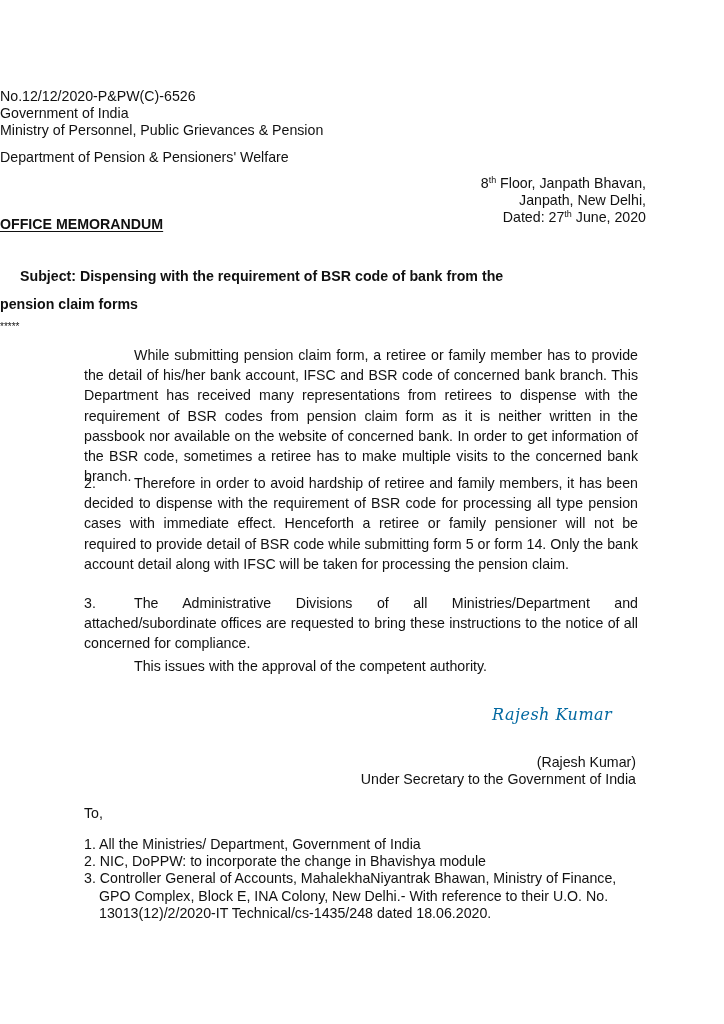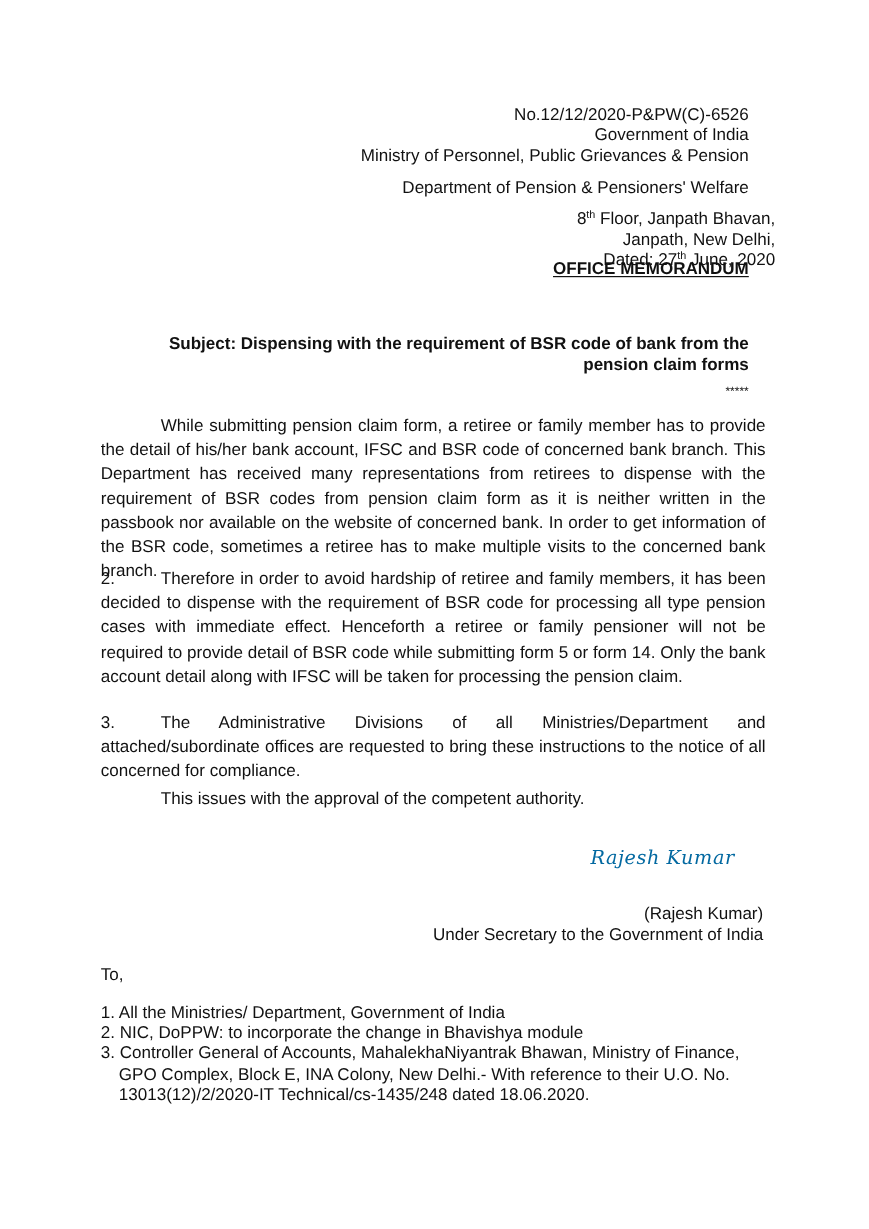--- a/index.html
+++ b/index.html
@@ -1,19 +1,19 @@
 <!DOCTYPE html>
 <html><head>
 <meta charset="utf-8">
 <style>
   html, body { margin: 0; padding: 0; background: #ffffff; }
   body { width: 724px; height: 1024px; position: relative; overflow: hidden;
          font-family: "Liberation Sans", sans-serif; color: #111111; font-size: 14.2px; }
   .abs { position: absolute; }
-  .center { left: 0; width: 624px; text-align: right; }
+  .center { left: 0; width: 624px; text-align: left; }
   .right { text-align: right; }
   .line { white-space: nowrap; line-height: 17px; }
   sup { font-size: 9px; vertical-align: 5px; line-height: 0; }
   .bold { font-weight: bold; }
   .underline { text-decoration: underline; text-underline-offset: 2px; }
   .para { position: absolute; left: 84px; width: 554px; line-height: 20.2px; text-align: justify; }
   .para p { margin: 0; }
   .indent { text-indent: 50px; }
   .numpara .num { display: inline-block; width: 50px; }
   .sig { font-family: "DejaVu Serif", serif; font-style: italic; font-size: 16px; color: #0369a1; letter-spacing: 0.5px; }
@@ -34,21 +34,21 @@
   <div><span>8</span><sup>th</sup><span> Floor, Janpath Bhavan,</span></div>
   <div>Janpath, New Delhi,</div>
   <div><span>Dated: 27</span><sup>th</sup><span> June, 2020</span></div>
 </div>
 
 <div class="abs center line bold" style="top:216px;">
   <span class="underline">OFFICE MEMORANDUM</span>
 </div>
 
 <div>
-  <div class="abs center line bold" style="top:279px;">Subject: Dispensing with the requirement of BSR code of bank from the</div>
+  <div class="abs center line bold" style="top:268px;margin-left:20px;">Subject: Dispensing with the requirement of BSR code of bank from the</div>
   <div class="abs center line bold" style="top:296px;">pension claim forms</div>
   <div class="abs center line" style="top:318px; font-size:10px;">*****</div>
 </div>
 
 <div class="para" style="top:345px;">
   <p class="indent">While submitting pension claim form, a retiree or family member has to provide the detail of his/her bank account, IFSC and BSR code of concerned bank branch. This Department has received many representations from retirees to dispense with the requirement of BSR codes from pension claim form as it is neither written in the passbook nor available on the website of concerned bank. In order to get information of the BSR code, sometimes a retiree has to make multiple visits to the concerned bank branch.</p>
 </div>
 
 <div class="para numpara" style="top:473px;">
   <p><span class="num">2.</span><span>Therefore in order to avoid hardship of retiree and family members, it has been decided to dispense with the requirement of BSR code for processing all type pension cases with immediate effect. Henceforth a retiree or family pensioner will not be required to provide detail of BSR code while submitting form 5 or form 14. Only the bank account detail along with IFSC will be taken for processing the pension claim.</span></p>

